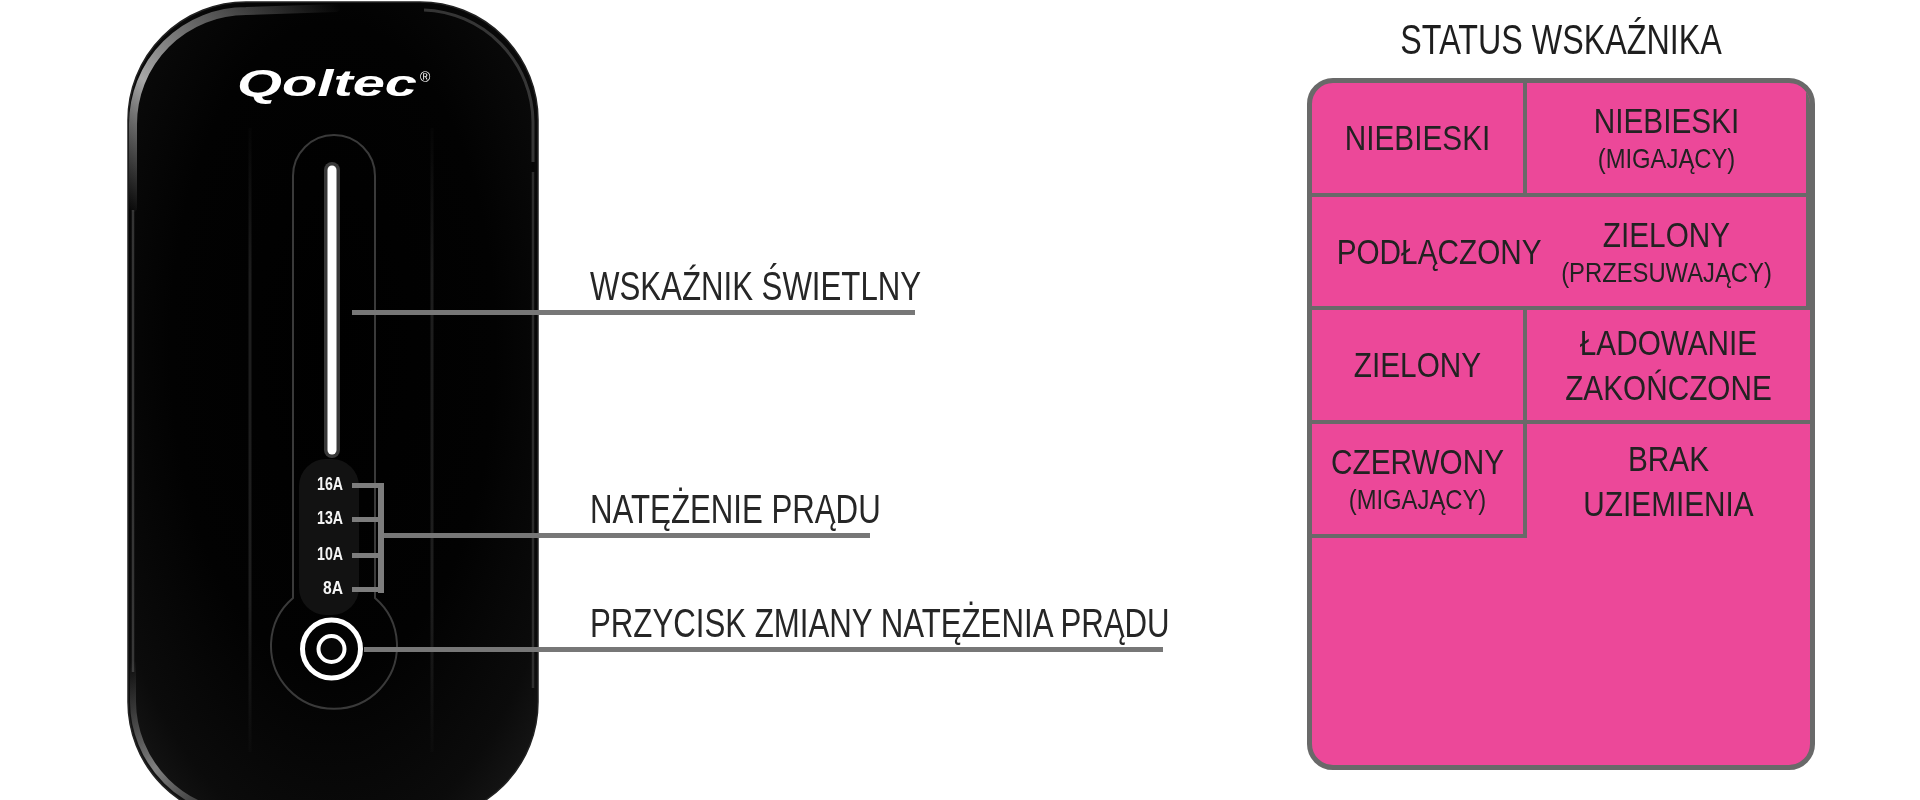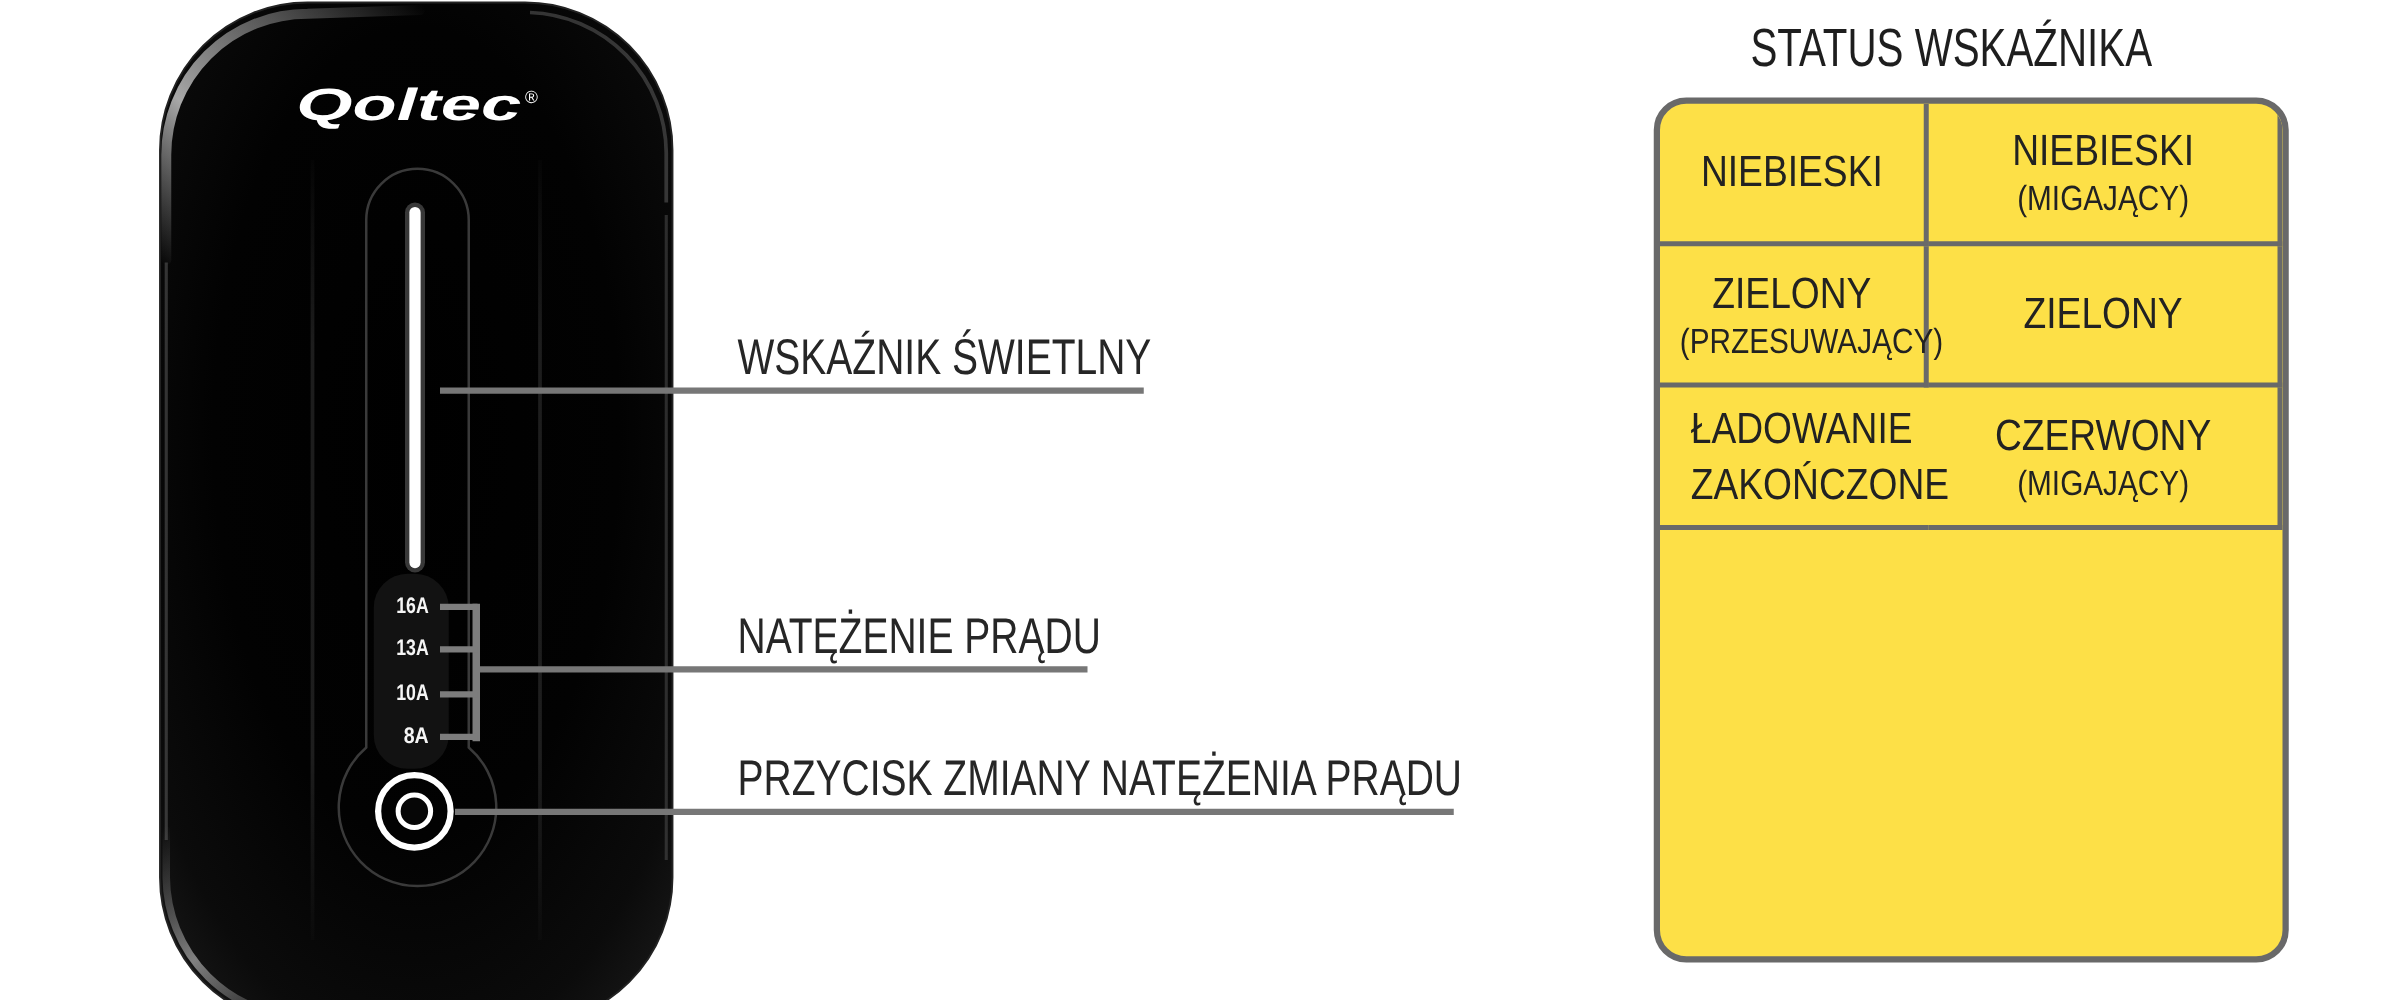--- a/index.html
+++ b/index.html
@@ -34,23 +34,23 @@
 
   
   .table-title {
     position:absolute; left:1307px; top:14px; width:508px;
     text-align:center; font-size:43px; line-height:50px; color:#1e1e1e;
     transform:scaleX(.75); transform-origin:50% 50%;
     white-space:nowrap;
   }
   .status-table {
     position:absolute; left:1307px; top:78px; width:508px; height:692px;
-    box-sizing:border-box; background:#fde047;
+    box-sizing:border-box; background:#ec4899;
     border:5px solid #696969; border-radius:26px; overflow:hidden;
-    display:grid; grid-template-columns:215px 1fr; grid-template-rows:repeat(6,1fr);margin-left:16px;
+    display:grid; grid-template-columns:215px 1fr; grid-template-rows:repeat(6,1fr);
   }
   .cell {
     display:flex; flex-direction:column; align-items:center; justify-content:center;
     border-bottom:4px solid #696969; color:#222222;
   }
   .cell.ind { border-right:4px solid #696969; }
   .cell.last { border-bottom:none; }
   .ctext { width:100%; text-align:center; transform:scaleX(.85); transform-origin:50% 50%; }
   .ctext .main { font-size:35px; line-height:42px; }
   .ctext .note { font-size:28px; line-height:33px; }
@@ -142,20 +142,23 @@
         <div class="note"></div>
       </div>
     </div>
 
     <div class="cell ind">
       <div class="ctext">
         <div class="main">NIEBIESKI</div>
         <div class="note">(MIGAJĄCY)</div>
       </div>
     </div>
+    <div class="cell">
+      <div class="ctext mean">PODŁĄCZONY</div>
+    </div>
 
     <div class="cell ind">
       <div class="ctext">
         <div class="main">ZIELONY</div>
         <div class="note">(PRZESUWAJĄCY)</div>
       </div>
     </div>
 
     <div class="cell ind">
       <div class="ctext">
@@ -167,15 +170,18 @@
       <div class="ctext mean">ŁADOWANIE ZAKOŃCZONE</div>
     </div>
 
     <div class="cell ind">
       <div class="ctext">
         <div class="main">CZERWONY</div>
         <div class="note">(MIGAJĄCY)</div>
       </div>
     </div>
 
+    <div class="cell last">
+      <div class="ctext mean">BRAK UZIEMIENIA</div>
+    </div>
   </div>
 
 </div>
 
 </body></html>

